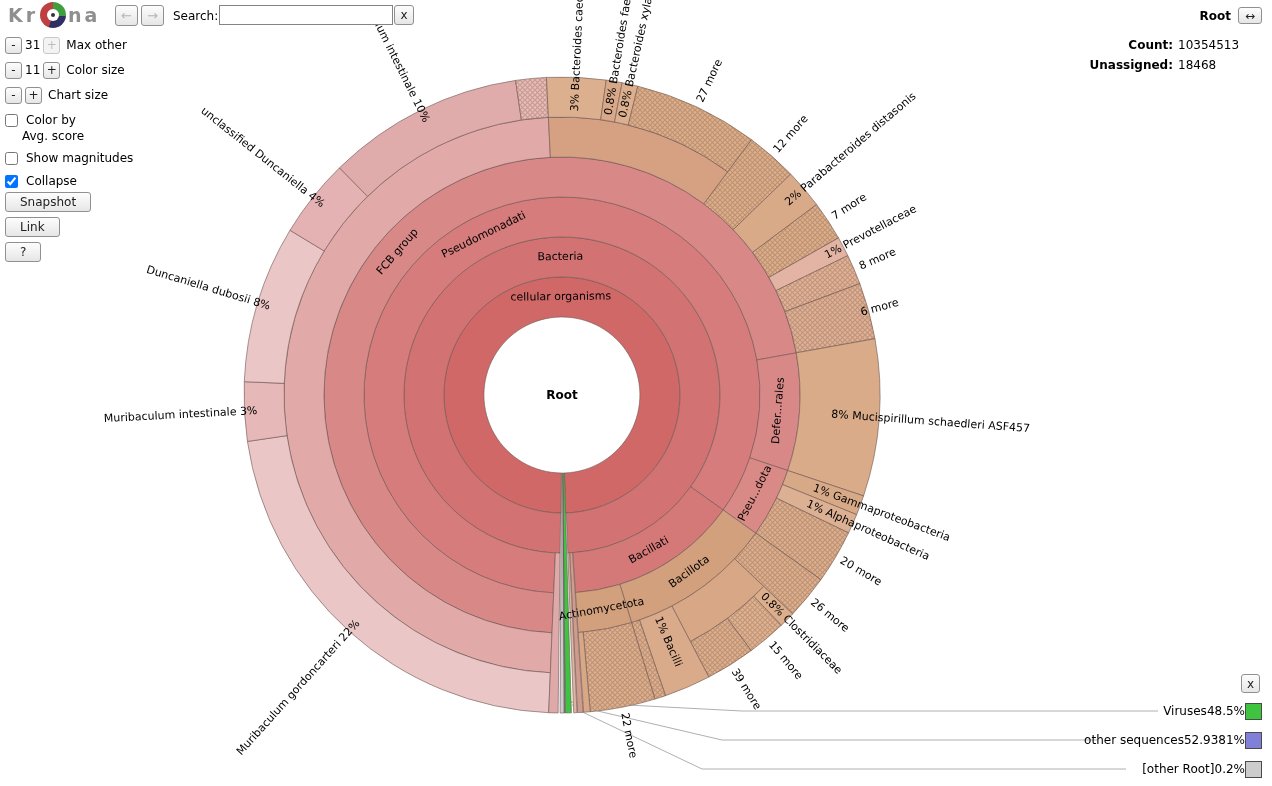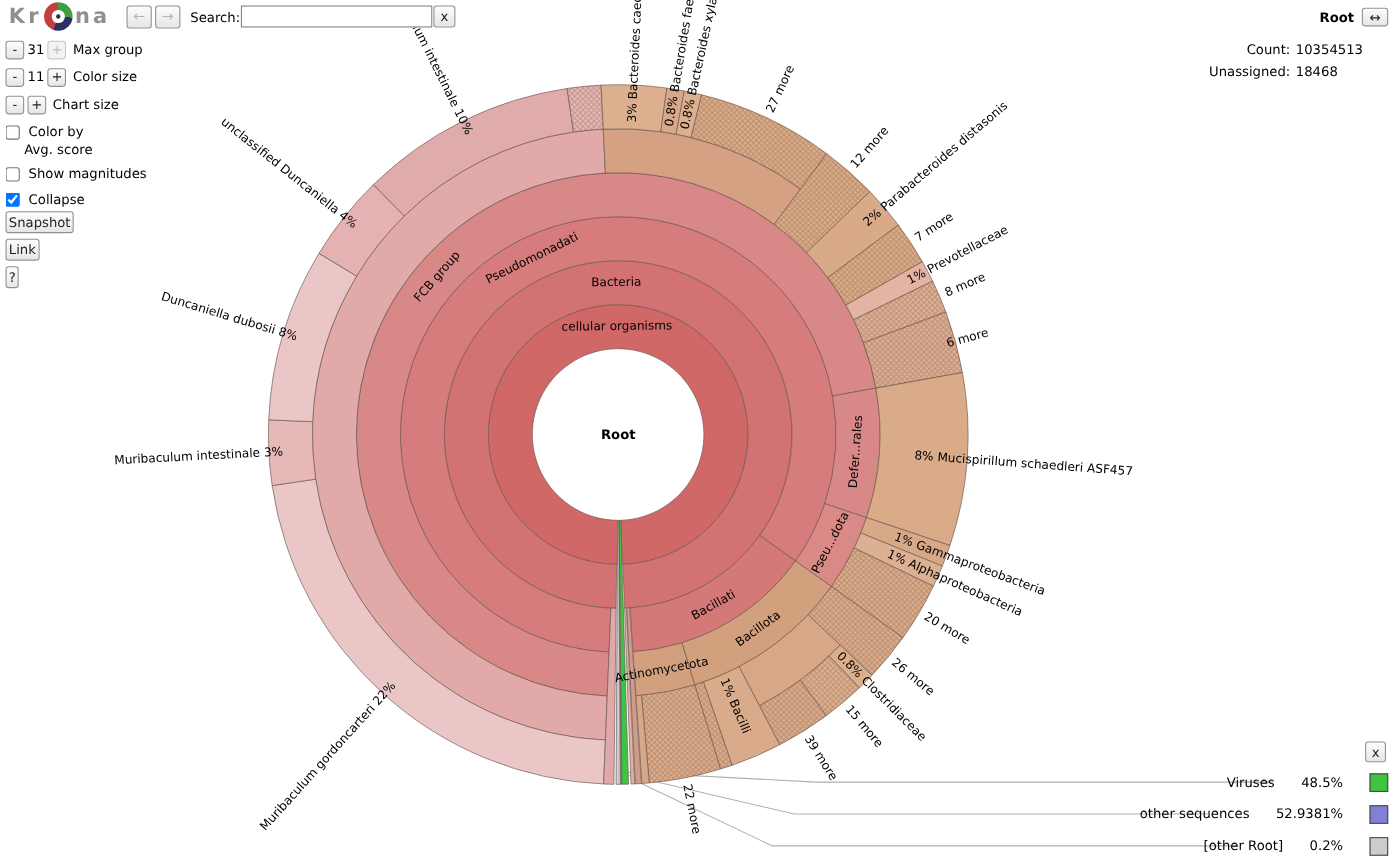--- a/index.html
+++ b/index.html
@@ -8,44 +8,44 @@
   
   .logo{position:absolute;left:8px;top:2px;display:flex;align-items:center;
     font-size:19px;font-weight:bold;color:#8f8f8f;letter-spacing:3px}
   .logo-donut{width:26px;height:26px;border-radius:50%;display:inline-block;position:relative;margin:0 2px;
     background:conic-gradient(#3f9e3f 0 95deg,#2f2f66 95deg 200deg,#bf4040 200deg 360deg)}
   .logo-donut::after{content:"";position:absolute;inset:7px;background:#fff;border-radius:50%}
   .logo-donut::before{content:"";position:absolute;inset:11px;background:#333;border-radius:50%;z-index:1}
   
   .btn{display:inline-flex;align-items:center;justify-content:center;border:1px solid #909090;
     background:linear-gradient(#fdfdfd,#e6e6e6);border-radius:3px;font-size:12px;color:#222;
-    cursor:pointer;box-sizing:border-box;font-family:inherit;padding:1px 2px;height:20px}
+    cursor:pointer;box-sizing:border-box;font-family:inherit;padding:1px 14px;height:20px}
   .sq{width:17px;height:17px;padding:0;font-size:12px;line-height:1}
   .disabled{color:#bdbdbd;border-color:#c8c8c8;background:#f3f3f3}
   .navbtn{width:23px;height:21px;padding:0;color:#b5b5b5;font-size:13px}
   
   #back-btn{left:115px;top:5px}#fwd-btn{left:141px;top:5px}
   #search-label{left:173px;top:9px}
   #search-input{position:absolute;left:219px;top:5px;width:166px;height:16px;border:1px solid #848484;
     font-size:12px;font-family:inherit;padding:1px 3px}
   #search-clear{left:394px;top:5px;width:20px;height:20px;padding:0}
   
   .ctl-row{position:absolute;left:5px;display:flex;align-items:center;gap:3px;height:18px}
   .val{display:inline-block;min-width:15px;text-align:left}
   .lbl{margin-left:3px;white-space:nowrap}
   input[type=checkbox]{margin:0 5px 0 0;width:13px;height:13px}
   
   #root-row{position:absolute;top:7px;right:10px;display:flex;align-items:center;gap:7px}
   #root-name{font-weight:bold}
   .info-row{position:absolute;right:30px;display:flex;align-items:center;gap:5px}
-  .info-row b{font-weight:normal}
+  .info-row b{font-weight:bold}
   .info-val{display:inline-block;min-width:64px;text-align:left}
   
   #legend-close{right:12px;top:674px;width:19px;height:19px;padding:0}
-  .legend-row{position:absolute;right:10px;display:flex;align-items:center;gap:24px;height:18px}
+  .legend-row{position:absolute;right:10px;display:flex;align-items:center;gap:0;height:18px}
   .swatch{width:17px;height:17px;border:1px solid #4a4a4a;box-sizing:border-box;display:inline-block}
   #chart{position:absolute;left:0;top:0}
   #chart text{font-family:"DejaVu Sans","Liberation Sans",sans-serif}
 </style>
 </head>
 <body>
 
 <svg id="chart" width="1272" height="786">
   <defs>
     <pattern id="hatch" width="5" height="5" patternUnits="userSpaceOnUse">
@@ -158,21 +158,21 @@
 <button class="btn navbtn abs" id="back-btn">←</button>
 <button class="btn navbtn abs" id="fwd-btn">→</button>
 <span class="abs" id="search-label">Search:</span>
 <input id="search-input" type="text" value="" style="">
 <button class="btn abs" id="search-clear">x</button>
 
 <div class="ctl-row" style="top:36px">
   <button class="btn sq">-</button>
   <span class="val">31</span>
   <button class="btn sq disabled">+</button>
-  <span class="lbl">Max group</span>
+  <span class="lbl">Max other</span>
 </div>
 <div class="ctl-row" style="top:61px">
   <button class="btn sq">-</button>
   <span class="val">11</span>
   <button class="btn sq">+</button>
   <span class="lbl">Color size</span>
 </div>
 <div class="ctl-row" style="top:86px">
   <button class="btn sq">-</button>
   <button class="btn sq">+</button>

